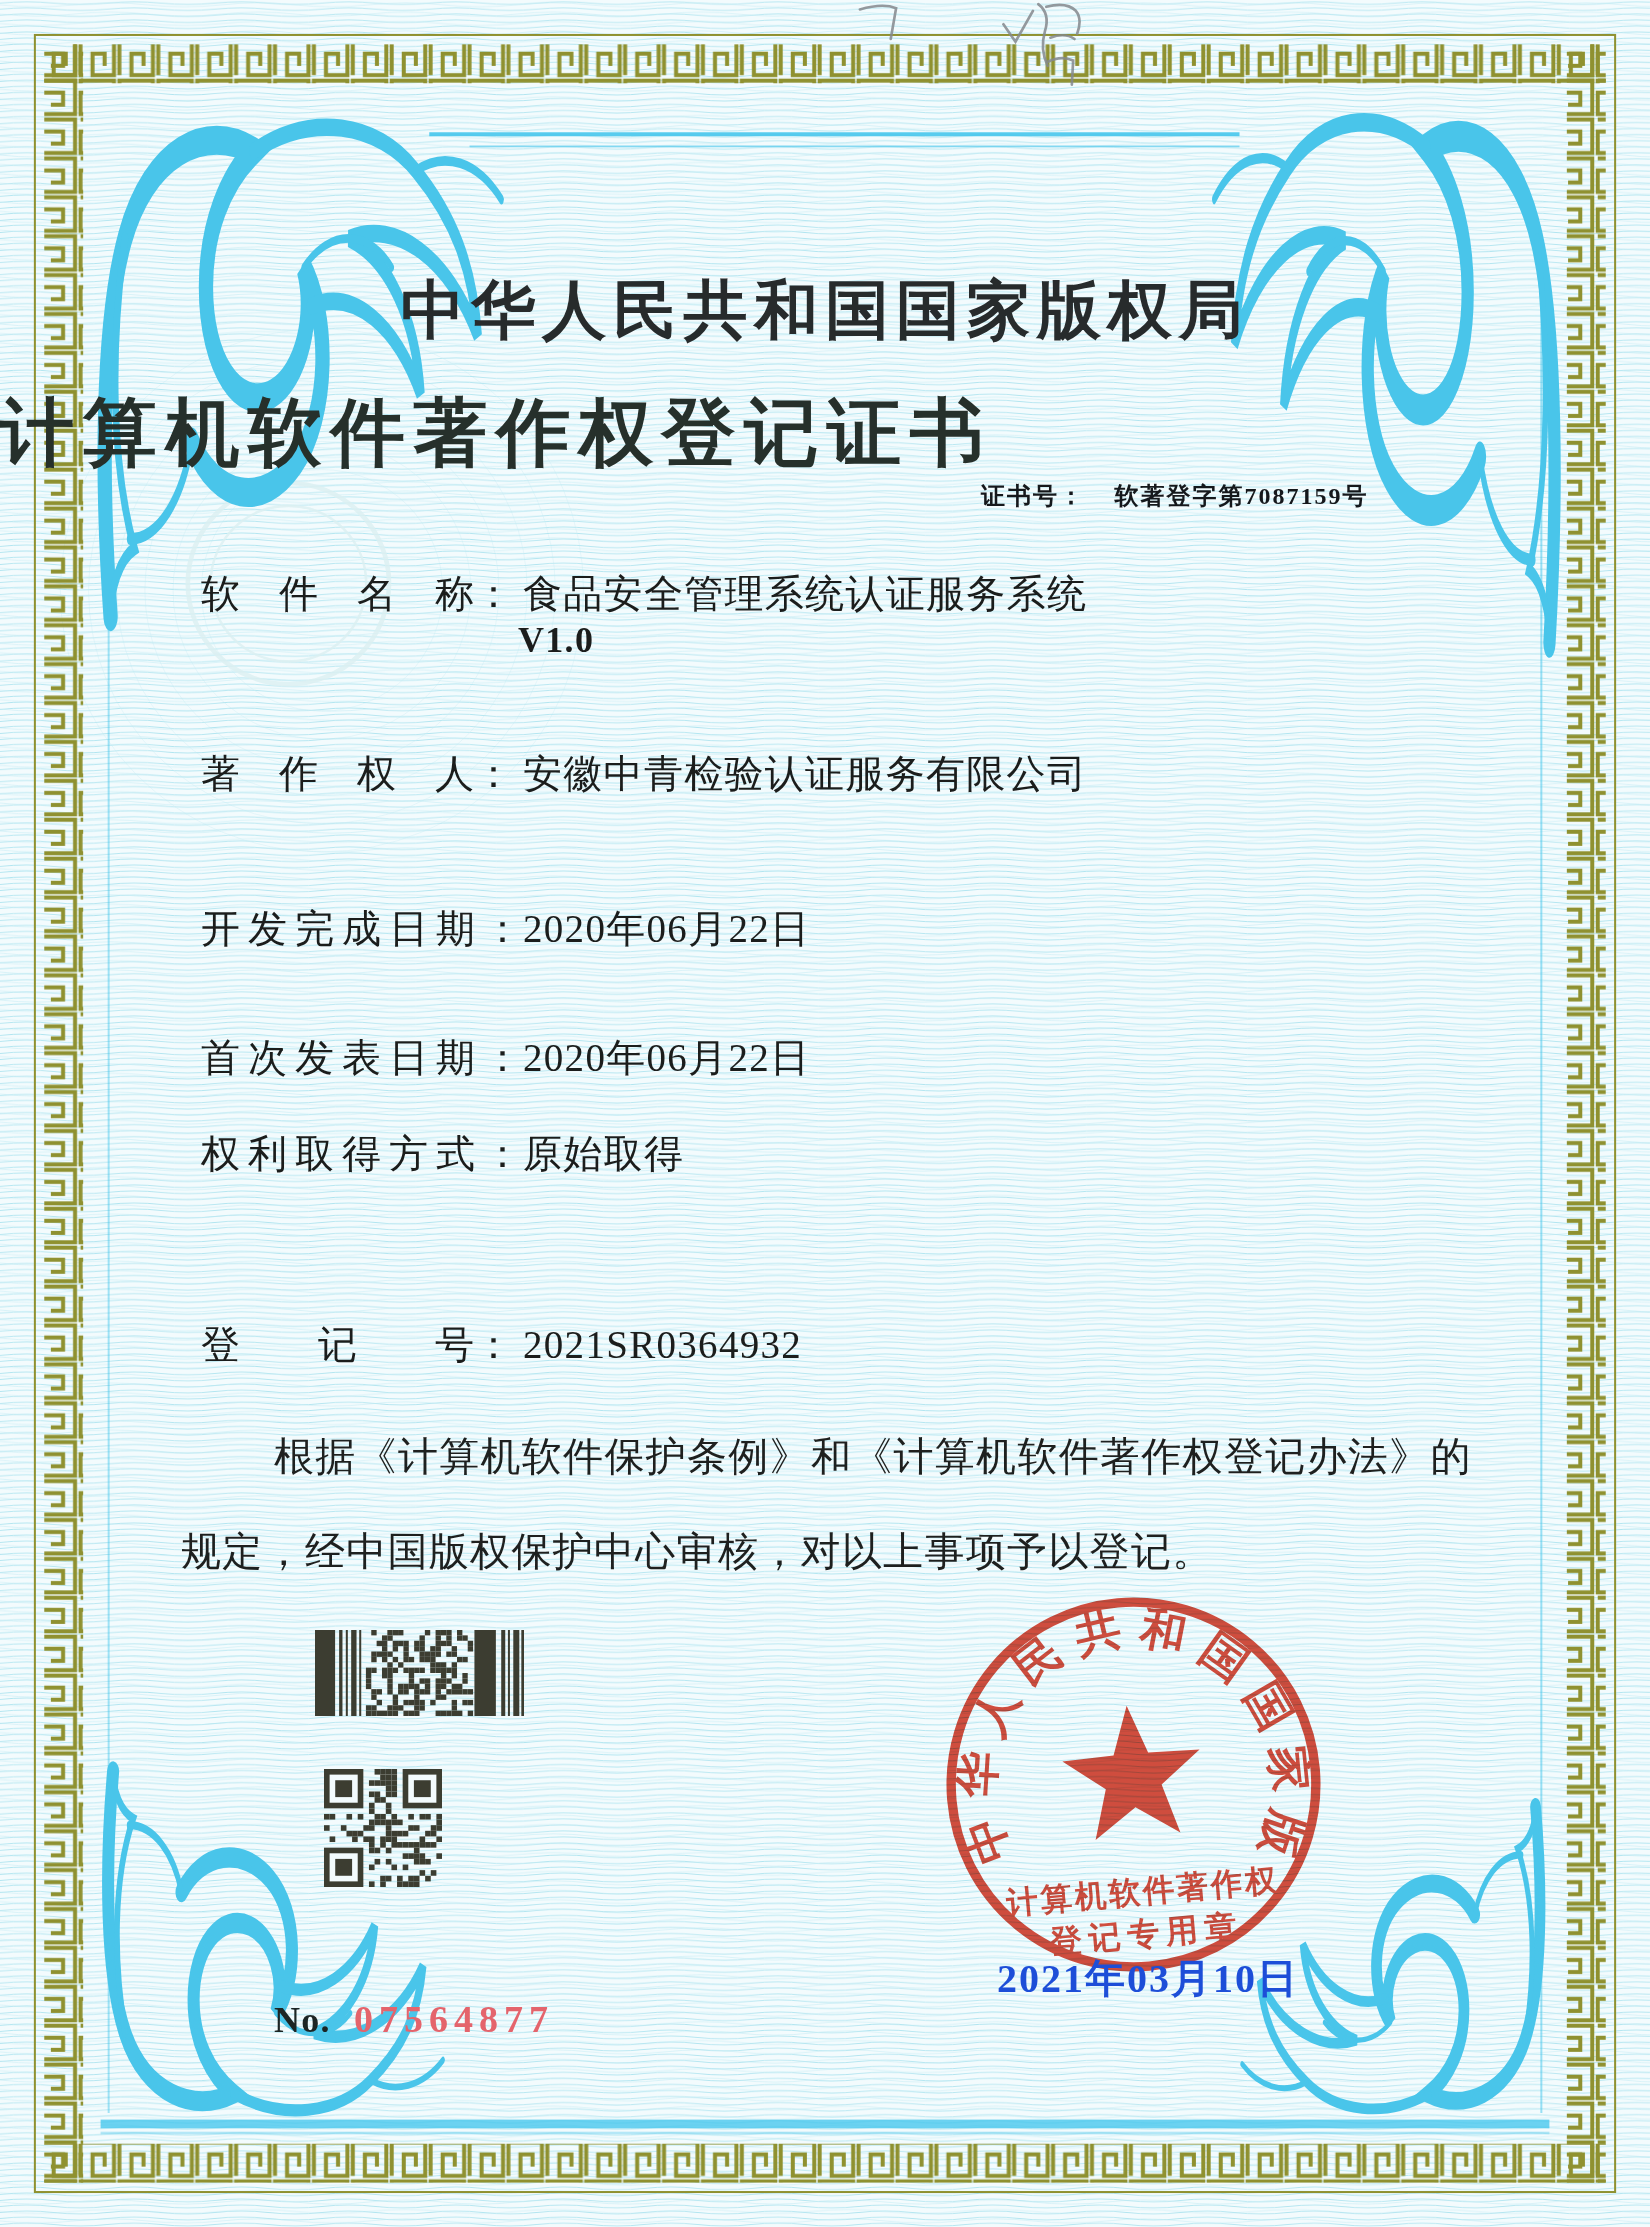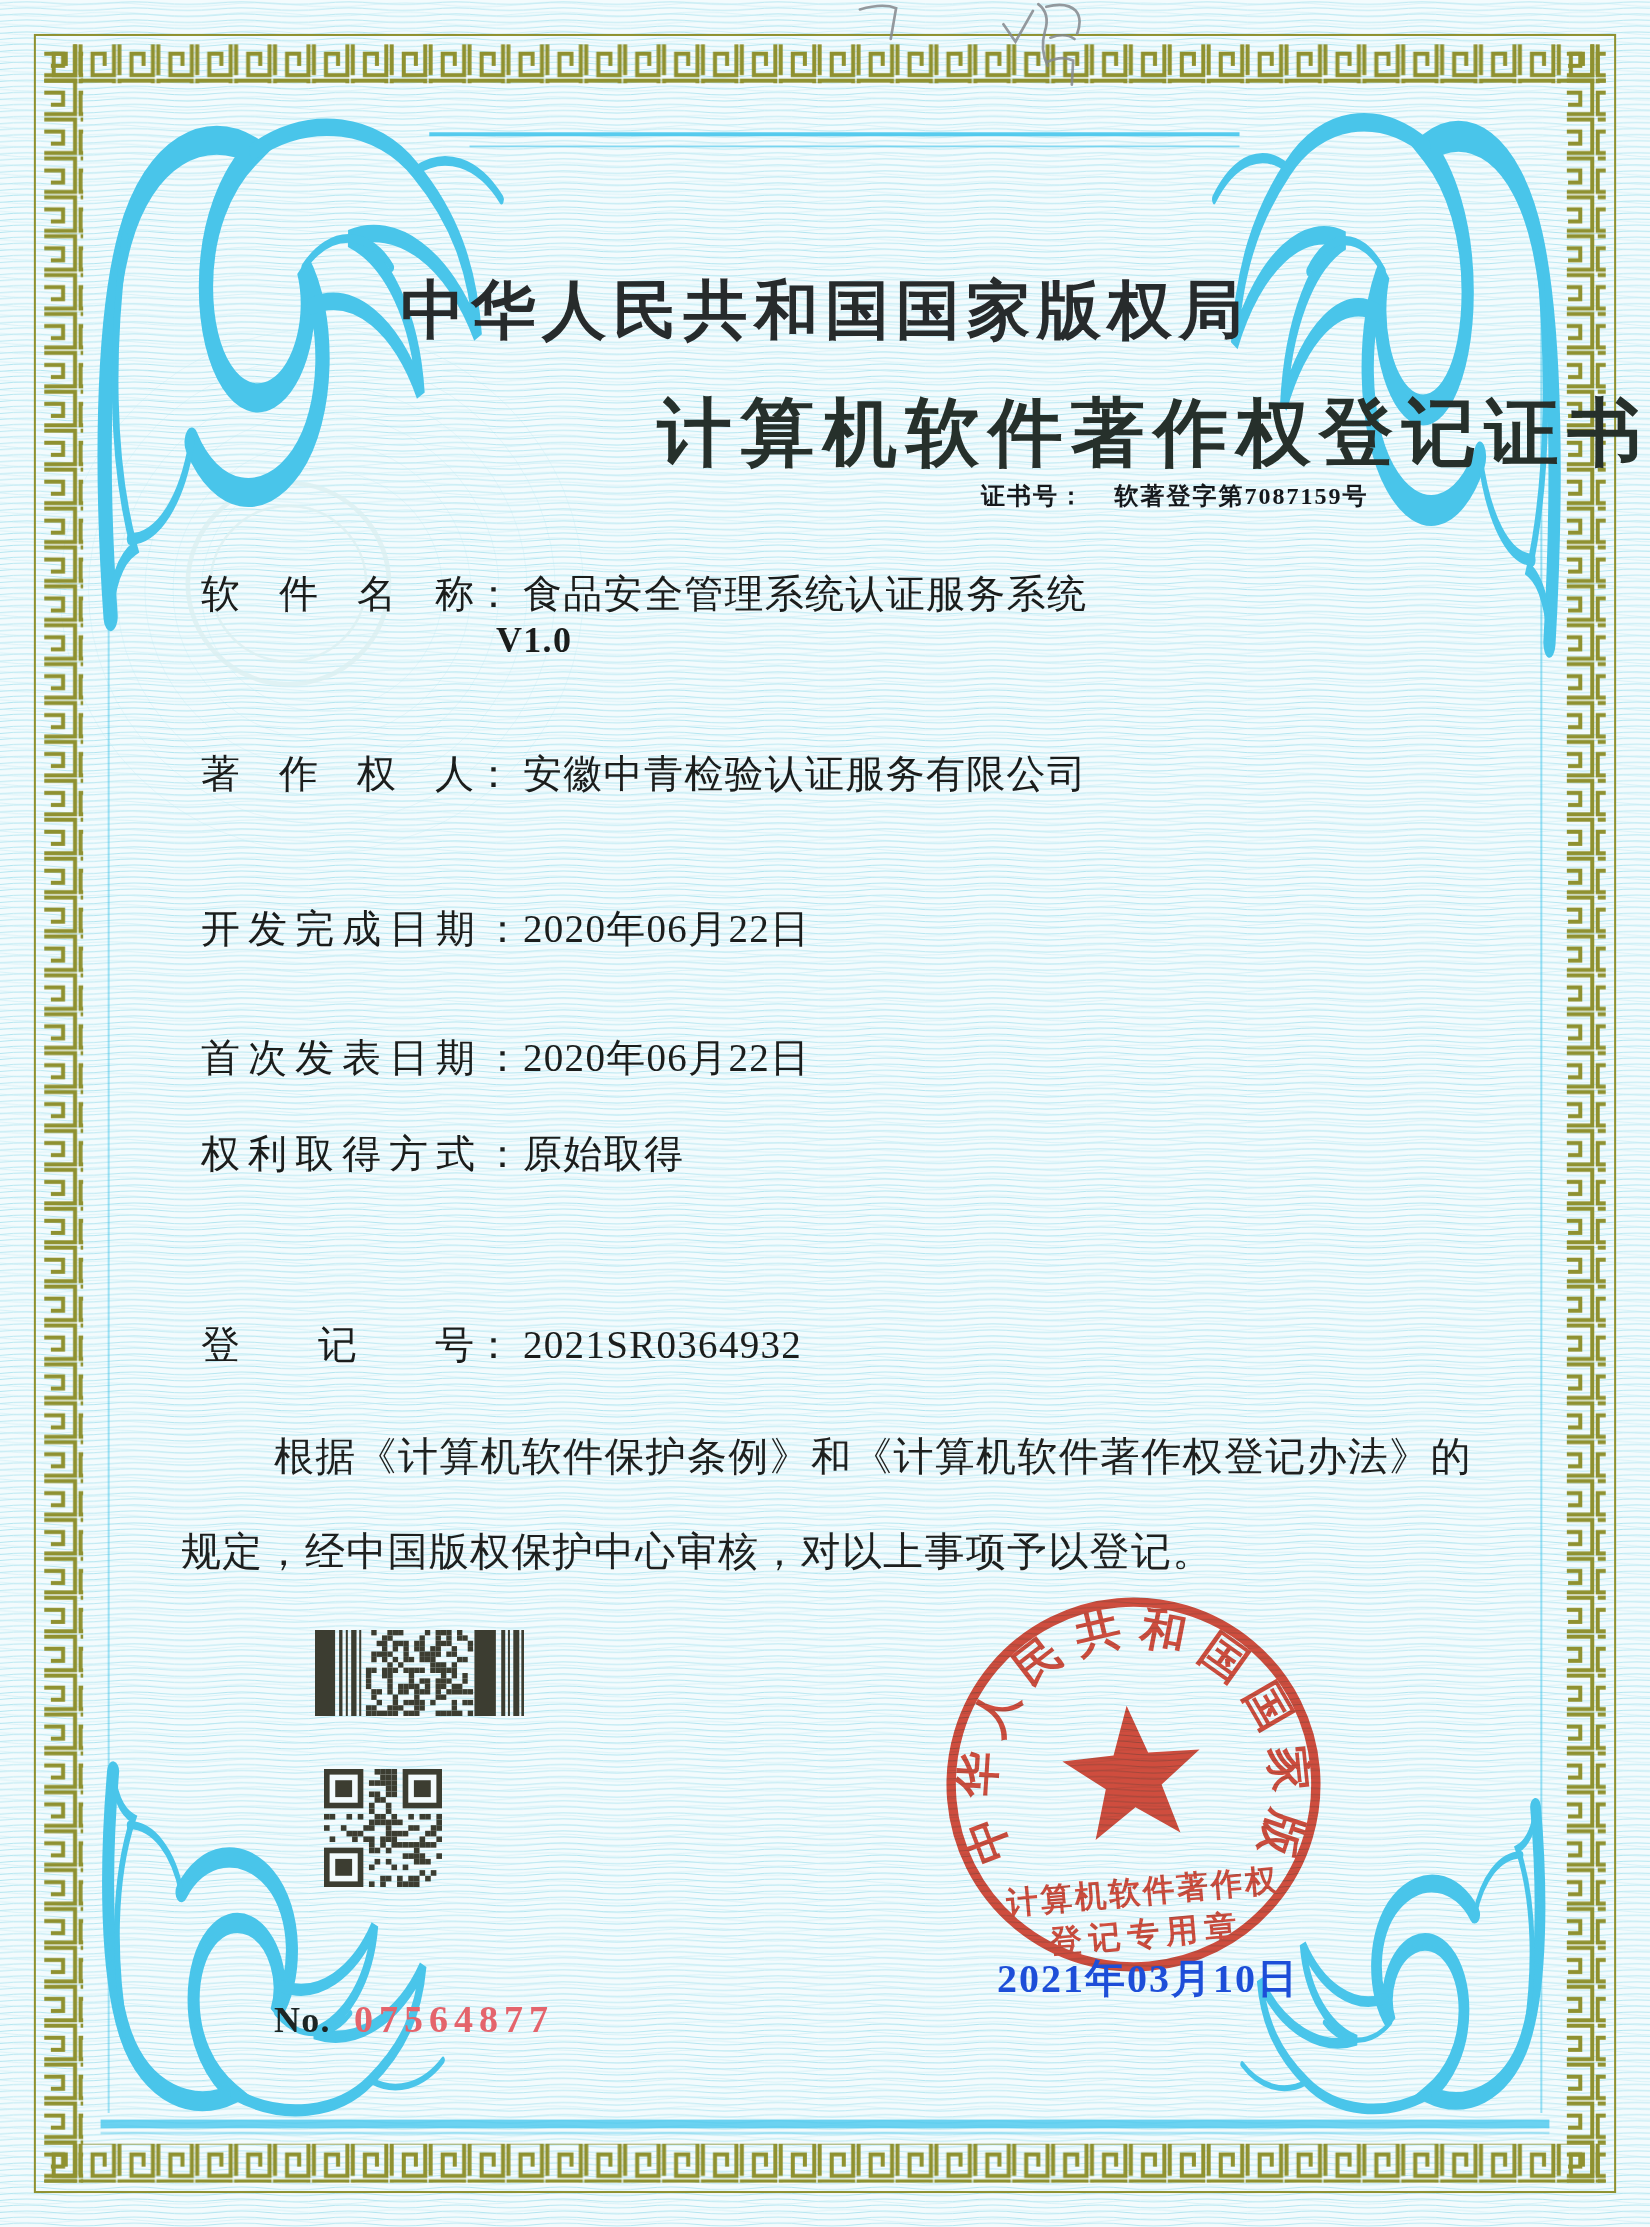--- a/index.html
+++ b/index.html
@@ -9,37 +9,37 @@
     font-family:"Liberation Serif","DejaVu Serif",serif;
   }
   .abs{position:absolute;left:0;top:0;}
   svg{display:block;}
   
   .authority{
     position:absolute;left:0;right:0;top:267px;text-align:center;
     font-size:64px;font-weight:700;letter-spacing:6.7px;color:#272b2c;
   }
   .cert-title{
-    position:absolute;left:0;right:0;top:384px;text-align:right;
+    position:absolute;left:0;right:0;top:384px;text-align:left;
     font-size:74px;font-weight:700;letter-spacing:8.7px;color:#26302b;
   }
   .certno{
     position:absolute;left:981px;top:480px;
     font-size:24px;font-weight:600;color:#15181c;letter-spacing:2px;white-space:nowrap;
   }
   .certno .gap{display:inline-block;width:29.5px;}
   .row{
     position:absolute;left:201px;white-space:nowrap;
     font-size:39px;font-weight:400;color:#1b1d1c;
   }
   .row .lab{display:inline-block;width:322px;letter-spacing:0;}
   .row .lab.sp{letter-spacing:8px;}
   .row .val{letter-spacing:1.3px;}
   .version{
-    position:absolute;left:496px;top:619px;
+    position:absolute;left:518px;top:619px;
     font-size:36px;font-weight:700;color:#1b1d1c;letter-spacing:1.3px;
   }
   .para{
     position:absolute;font-size:40px;font-weight:400;color:#1e201f;
     letter-spacing:1.3px;white-space:nowrap;text-align:center;
   }
   .para1{left:274px;top:1429px;}
   .para2{left:181px;top:1524px;}
   .serial{
     position:absolute;left:274px;top:1950px;white-space:nowrap;

